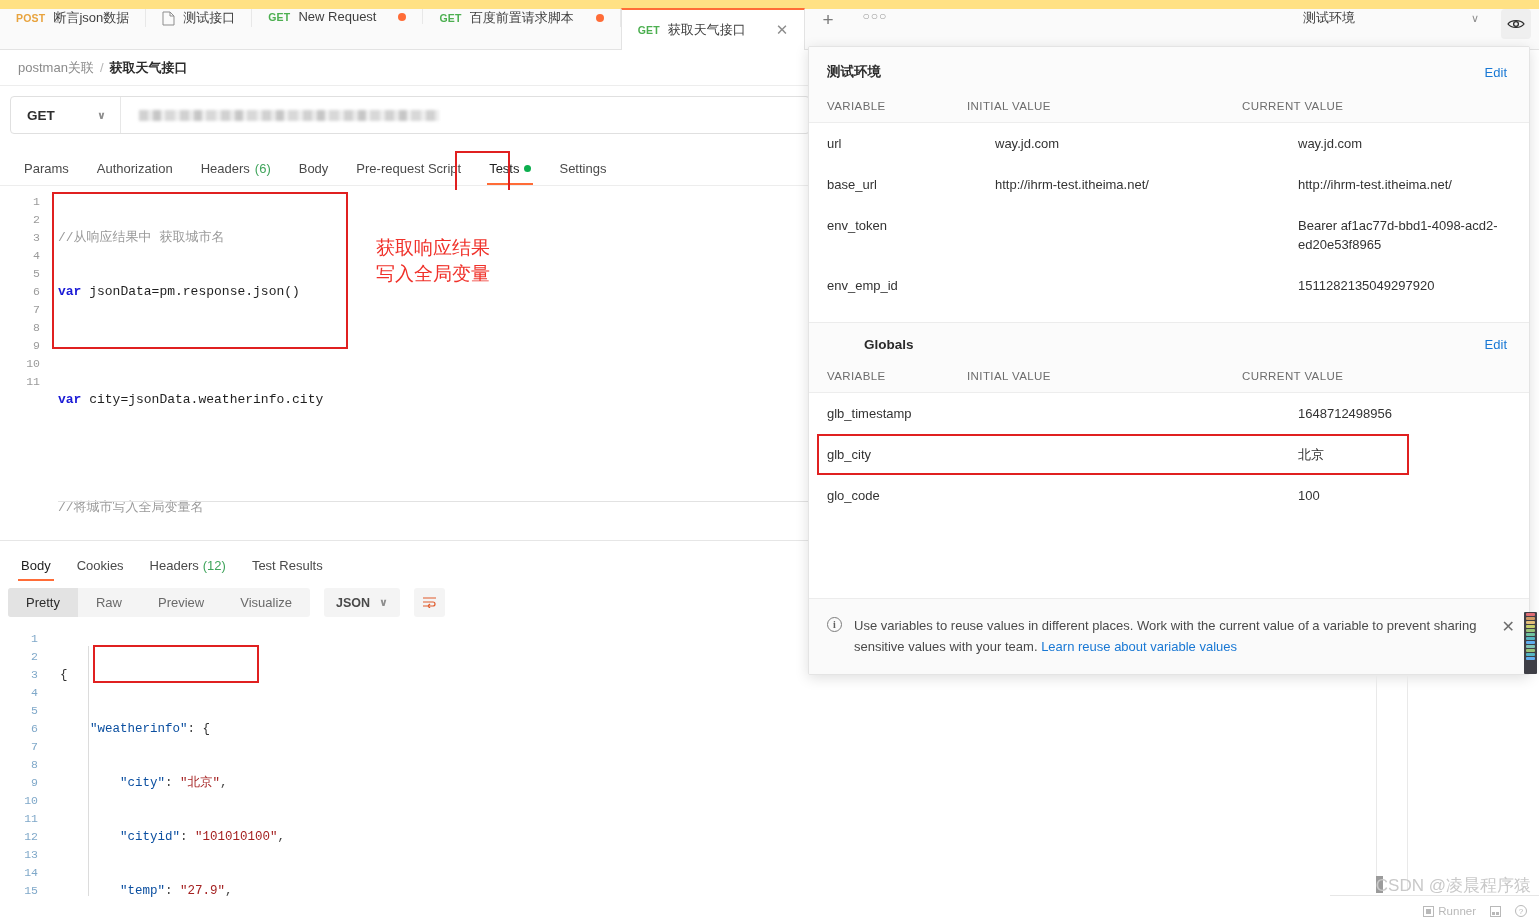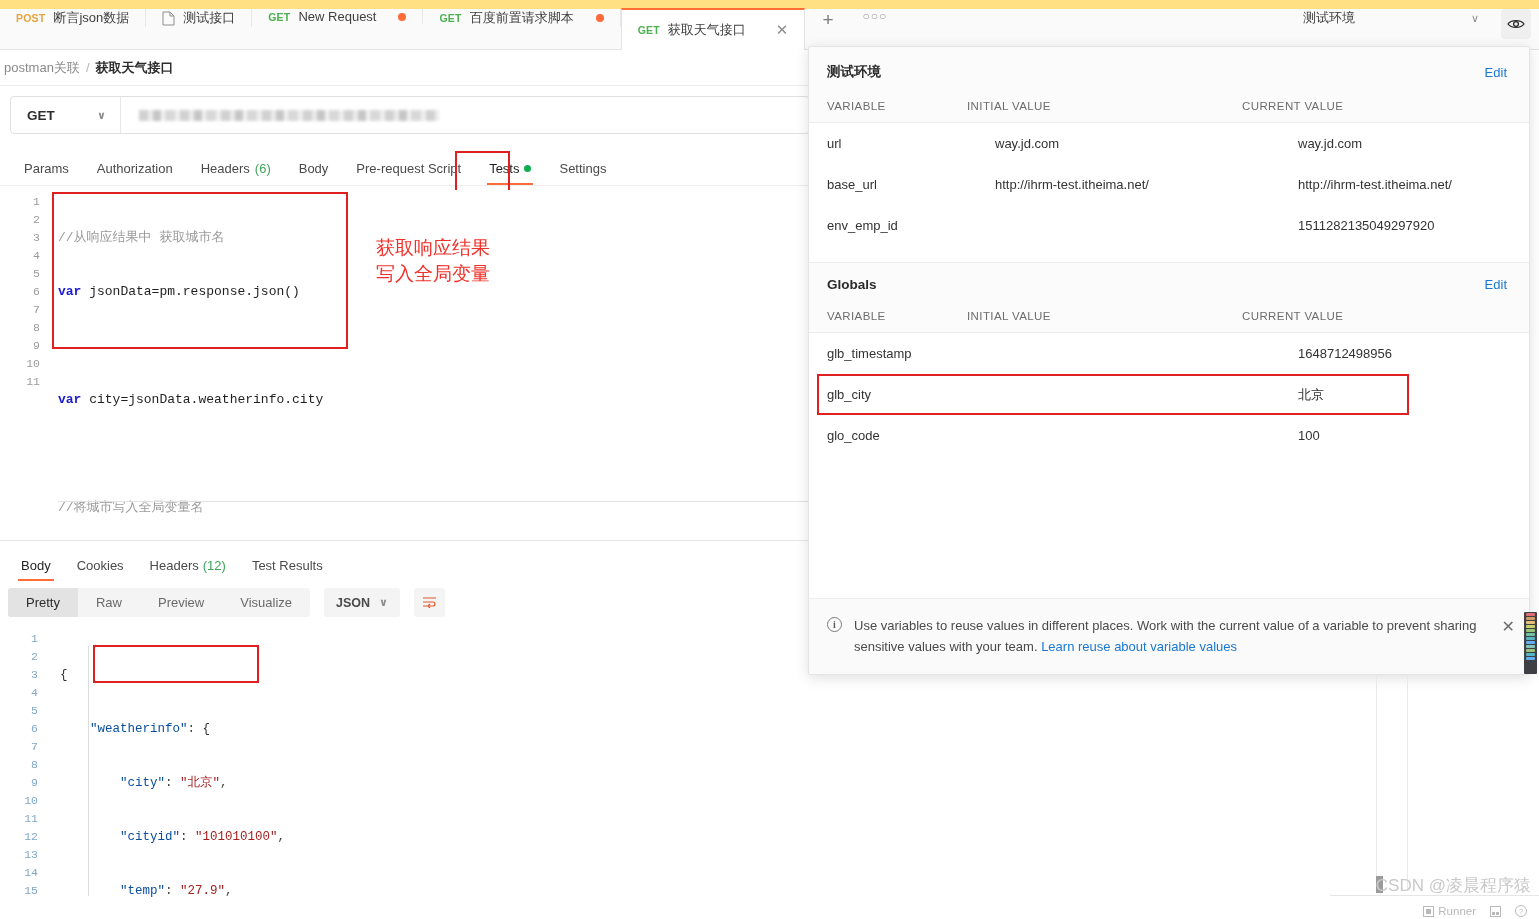--- a/index.html
+++ b/index.html
@@ -73,21 +73,21 @@
     width: 46px; display: flex; align-items: center; justify-content: center;
   }
   .eye-box {
     width: 30px; height: 30px; border-radius: 4px; background: #efefef;
     display: flex; align-items: center; justify-content: center;
   }
 
   
   .breadcrumb {
     position: absolute; top: 50px; left: 0; width: 810px; height: 36px;
-    display: flex; align-items: center; padding-left: 4px;
+    display: flex; align-items: center; padding-left: 18px;
     font-size: 13px; border-bottom: 1px solid #ededed; background: #fff;
   }
   .bc-parent { color: #8a8a8a; }
   .bc-sep { color: #b5b5b5; margin: 0 6px; }
   .bc-current { color: #2c2c2c; font-weight: 700; }
 
   
   .urlbar {
     position: absolute; top: 96px; left: 10px; width: 800px; height: 38px;
     border: 1px solid #e0e0e0; border-radius: 4px; display: flex; align-items: stretch;
@@ -272,21 +272,21 @@
     display: flex; padding: 11px 18px; font-size: 13px; color: #333;
     align-items: flex-start;
     gap: 28px;
   }
   .env-row .cell { line-height: 19px; word-break: break-word; }
   .globals-head {
     display: flex; align-items: center; justify-content: space-between;
     padding: 14px 22px 12px 18px; background: #fbfbfb;
     border-top: 1px solid #ececec;
   }
-  .globals-title { font-size: 13.5px; font-weight: 700; color: #2b2b2b; }
+  .globals-title { font-size: 13.5px; font-weight: 700; color: #2b2b2b; margin-left: 37px; }
   .row-hl {
     position: absolute; left: 10px; width: 592px; height: 41px;
     border: 2px solid #e02020; pointer-events: none;
   }
   .env-foot {
     position: absolute; left: 0; bottom: 0; width: 722px; height: 76px;
     background: #fafafa; border-top: 1px solid #ececec;
     display: flex; align-items: flex-start; padding: 16px 16px 0 18px; gap: 12px;
   }
   .info-icon {
@@ -582,20 +582,25 @@
       <span class="cell col-var">url</span>
       <span class="cell col-init">way.jd.com</span>
       <span class="cell col-curr">way.jd.com</span>
     </div>
     <div class="env-row">
       <span class="cell col-var">base_url</span>
       <span class="cell col-init">http://ihrm-test.itheima.net/</span>
       <span class="cell col-curr">http://ihrm-test.itheima.net/</span>
     </div>
     <div class="env-row">
+      <span class="cell col-var">env_token</span>
+      <span class="cell col-init"></span>
+      <span class="cell col-curr" style="max-width:210px">Bearer af1ac77d-bbd1-4098-acd2-ed20e53f8965</span>
+    </div>
+    <div class="env-row">
       <span class="cell col-var">env_emp_id</span>
       <span class="cell col-init"></span>
       <span class="cell col-curr">1511282135049297920</span>
     </div>
 
     <div style="height:16px"></div>
 
     <div class="globals-head">
       <span class="globals-title">Globals</span>
       <span class="env-edit">Edit</span>

